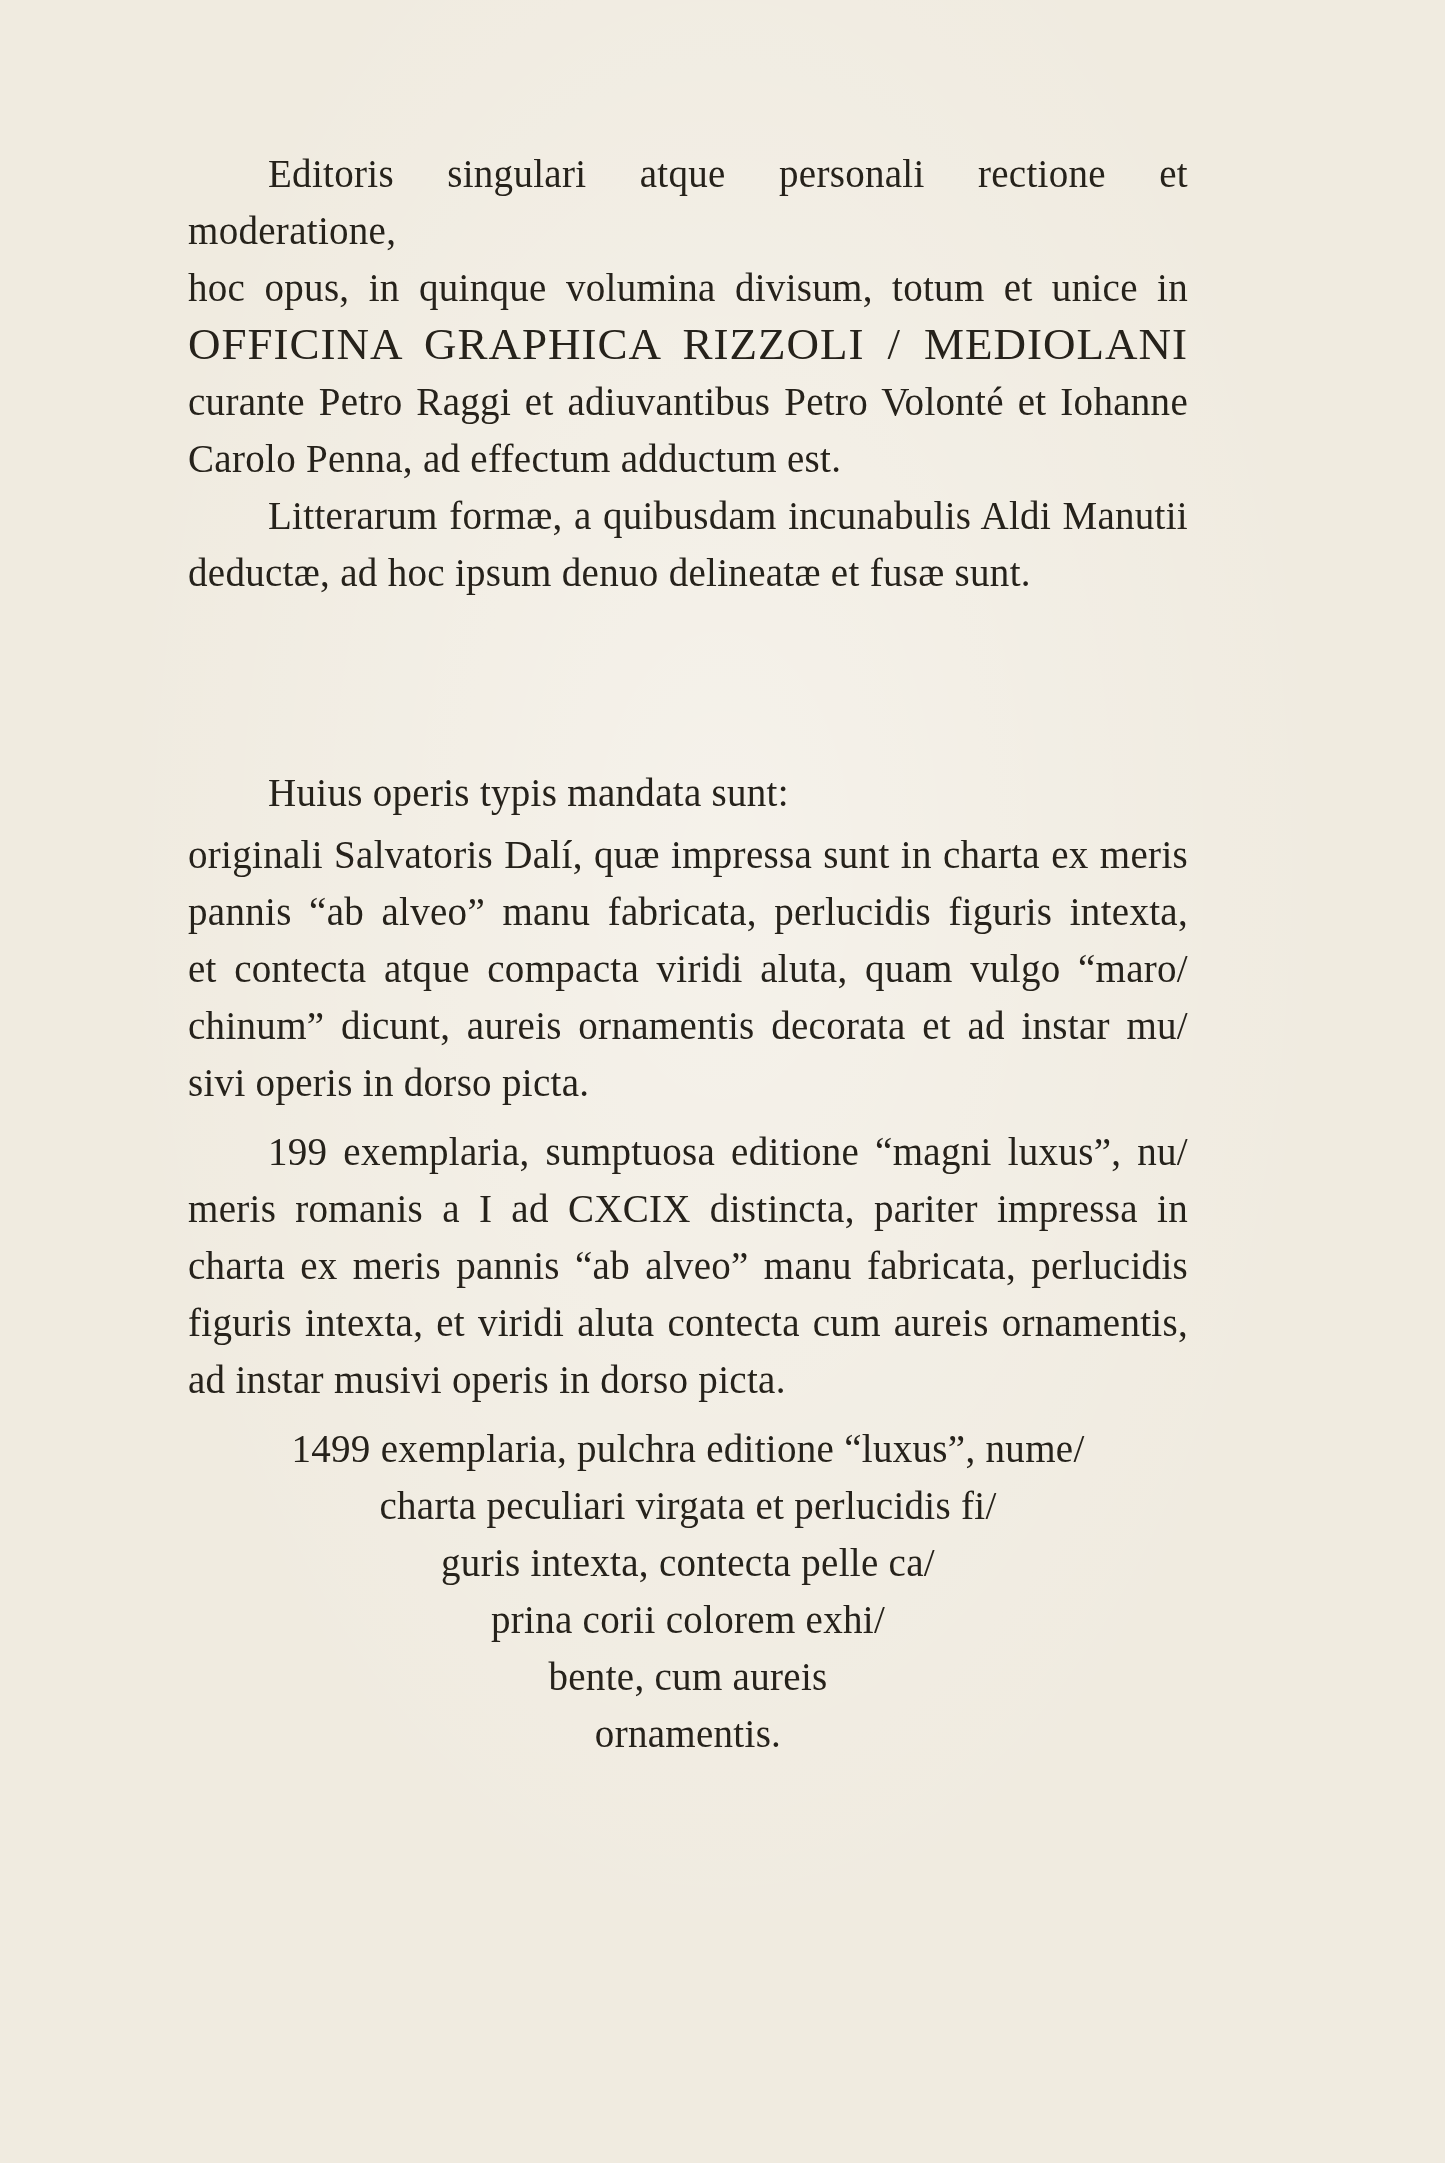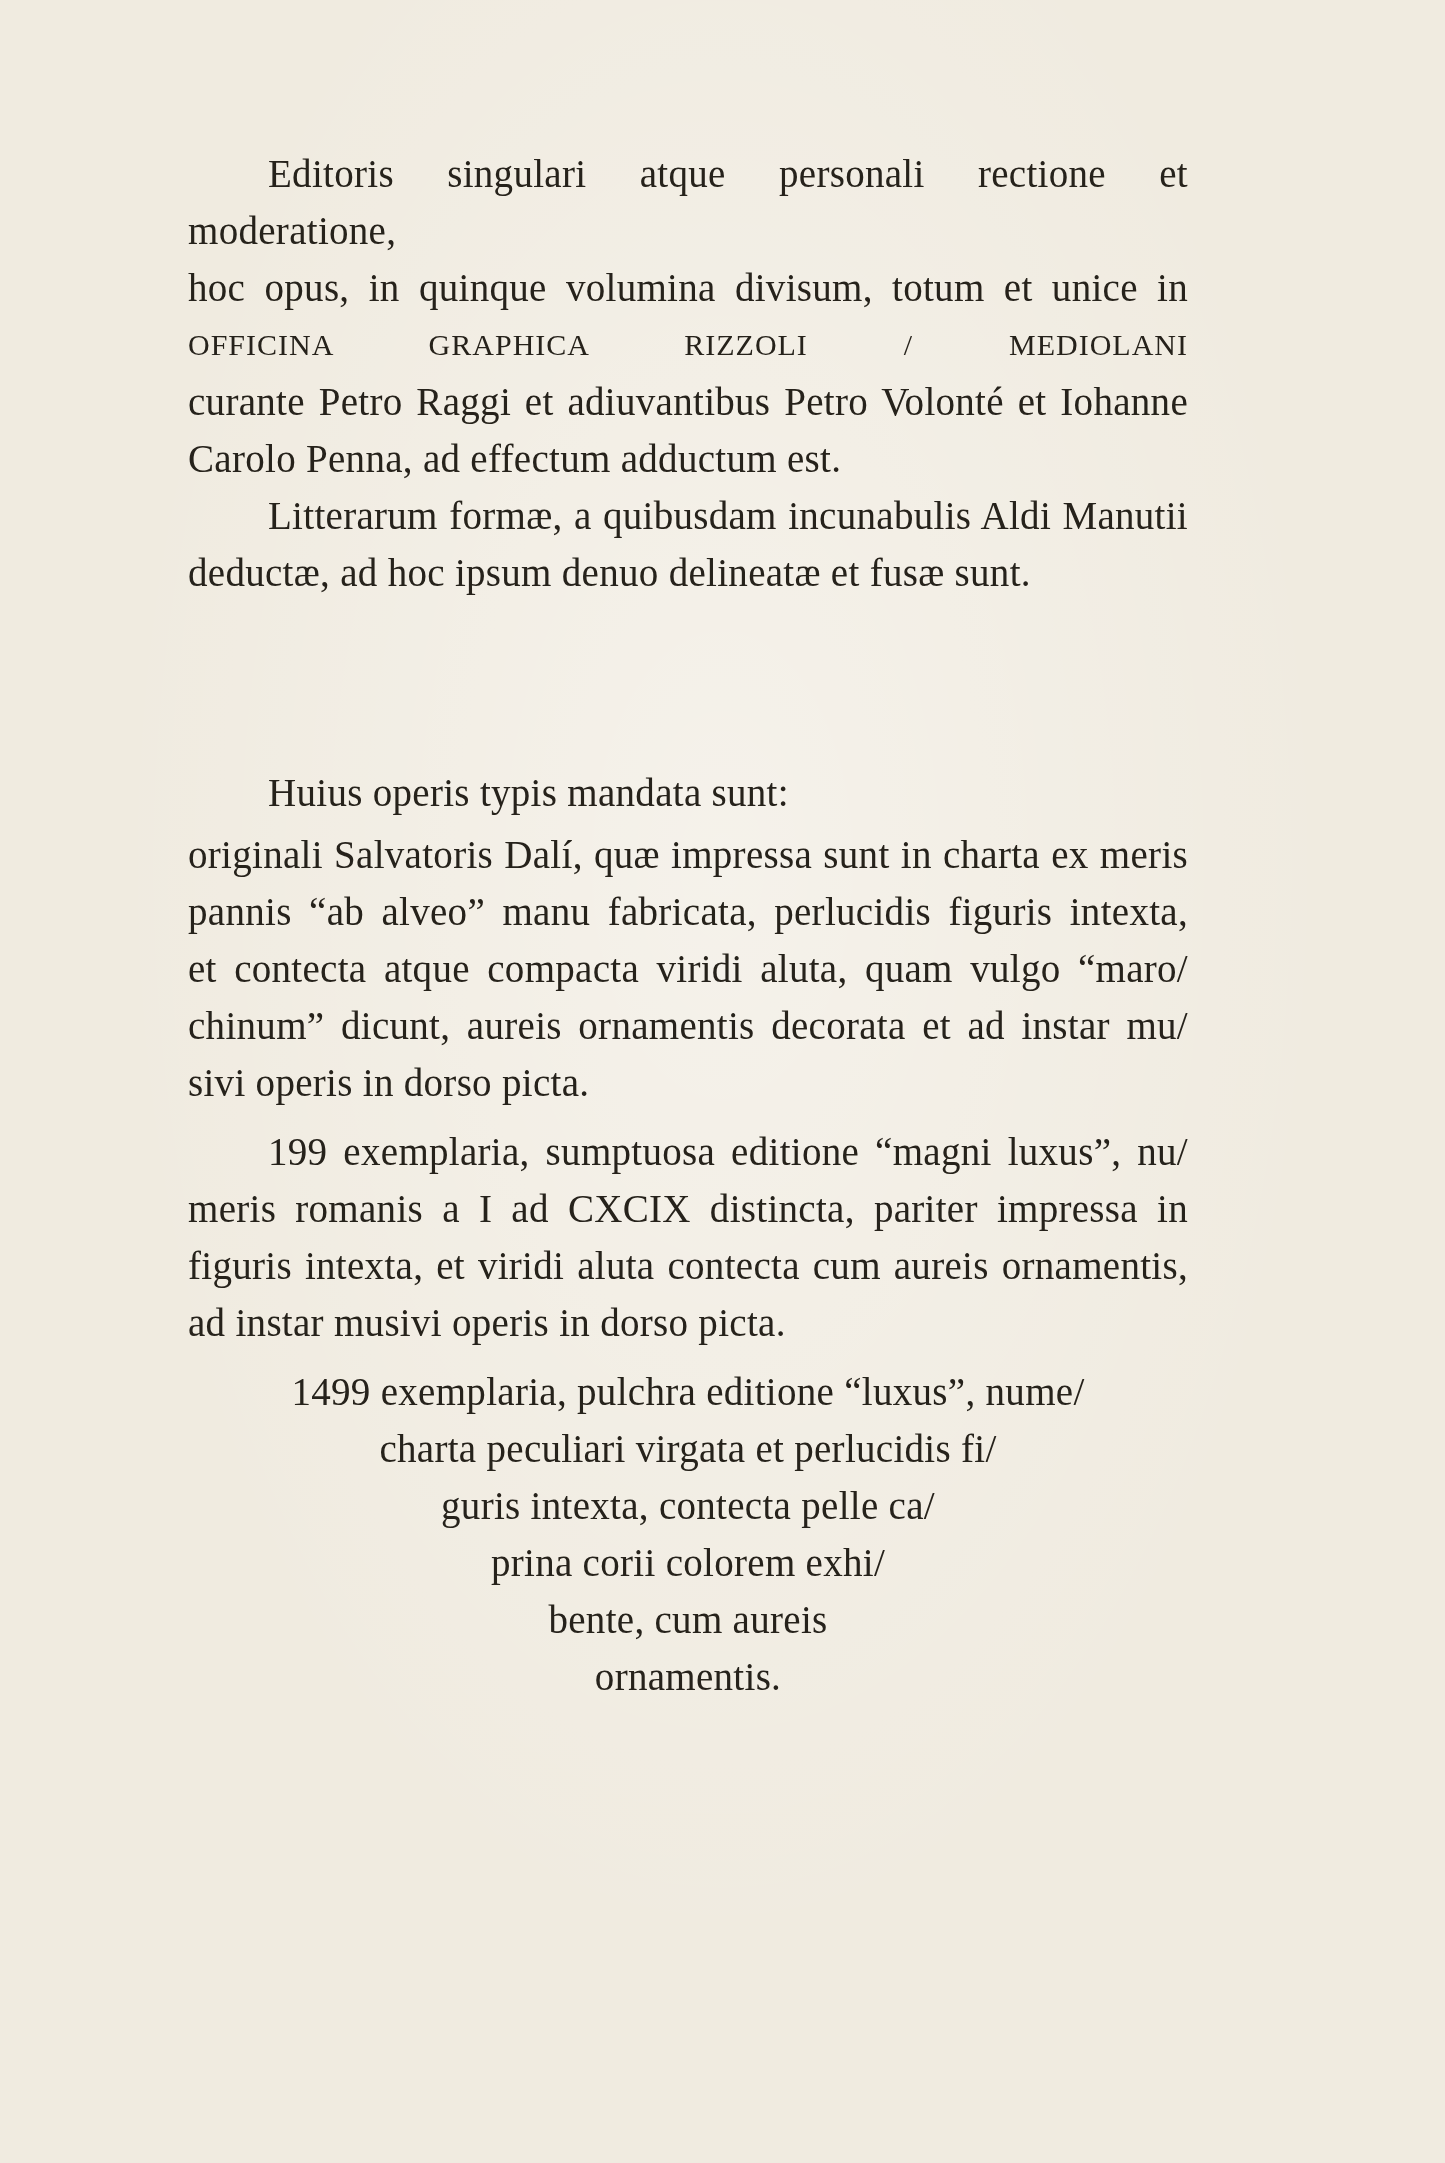--- a/index.html
+++ b/index.html
@@ -40,21 +40,21 @@
     white-space: normal;
   }
   .line.left {
     text-align: left;
     text-align-last: left;
   }
   .line.indent {
     text-indent: 80px;
   }
   .line.caps {
-    font-size: 30px;
+    font-size: 45px;
     letter-spacing: 1px;
   }
   .para {
     margin: 0;
     padding: 0;
   }
   .heading-gap {
     margin-top: 163px;
   }
   .small-gap {
@@ -96,20 +96,21 @@
       <div class="line j">originali Salvatoris Dalí, quæ impressa sunt in charta ex meris</div>
       <div class="line j">pannis “ab alveo” manu fabricata, perlucidis figuris intexta,</div>
       <div class="line j">et contecta atque compacta viridi aluta, quam vulgo “maro/</div>
       <div class="line j">chinum” dicunt, aureis ornamentis decorata et ad instar mu/</div>
       <div class="line left">sivi operis in dorso picta.</div>
     </section>
 
     <section class="para para-gap">
       <div class="line j indent">199 exemplaria, sumptuosa editione “magni luxus”, nu/</div>
       <div class="line j">meris romanis a I ad CXCIX distincta, pariter impressa in</div>
+      <div class="line j">charta ex meris pannis “ab alveo” manu fabricata, perlucidis</div>
       <div class="line j">figuris intexta, et viridi aluta contecta cum aureis ornamentis,</div>
       <div class="line left">ad instar musivi operis in dorso picta.</div>
     </section>
 
     <section class="para para-gap center-para">
       <div class="line">1499 exemplaria, pulchra editione “luxus”, nume/</div>
       <div class="line">charta peculiari virgata et perlucidis fi/</div>
       <div class="line">guris intexta, contecta pelle ca/</div>
       <div class="line">prina corii colorem exhi/</div>
       <div class="line">bente, cum aureis</div>

